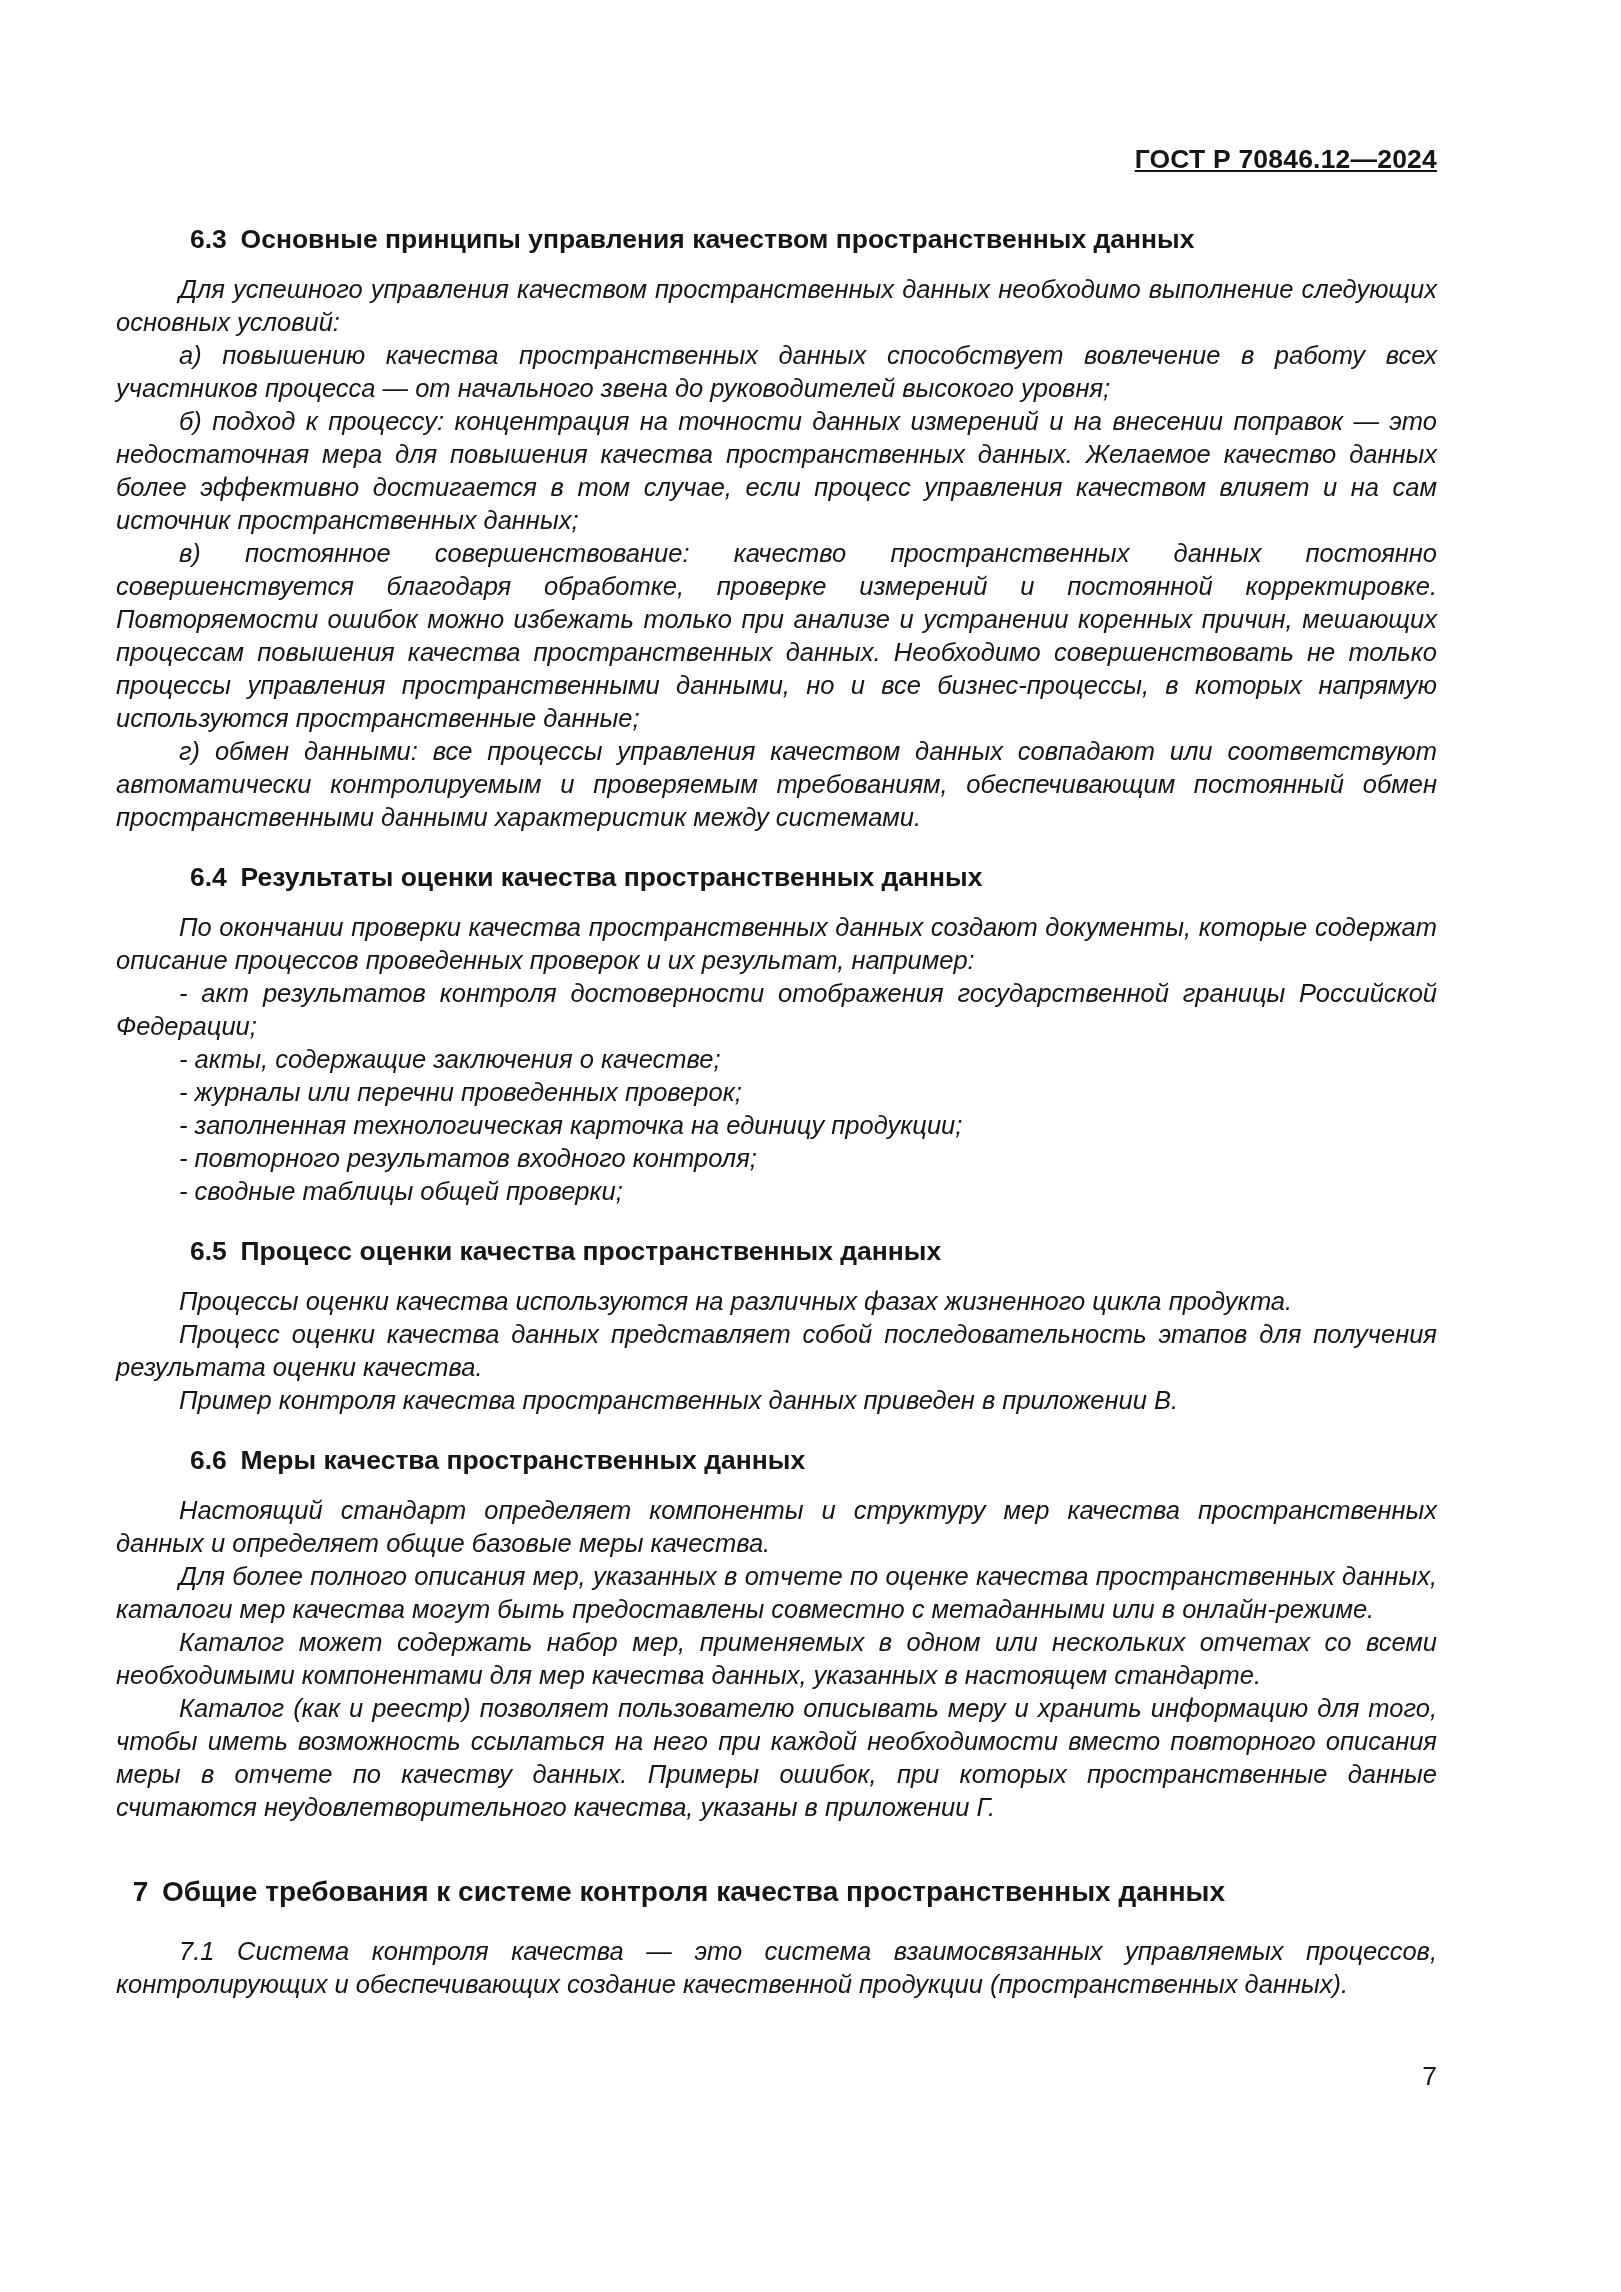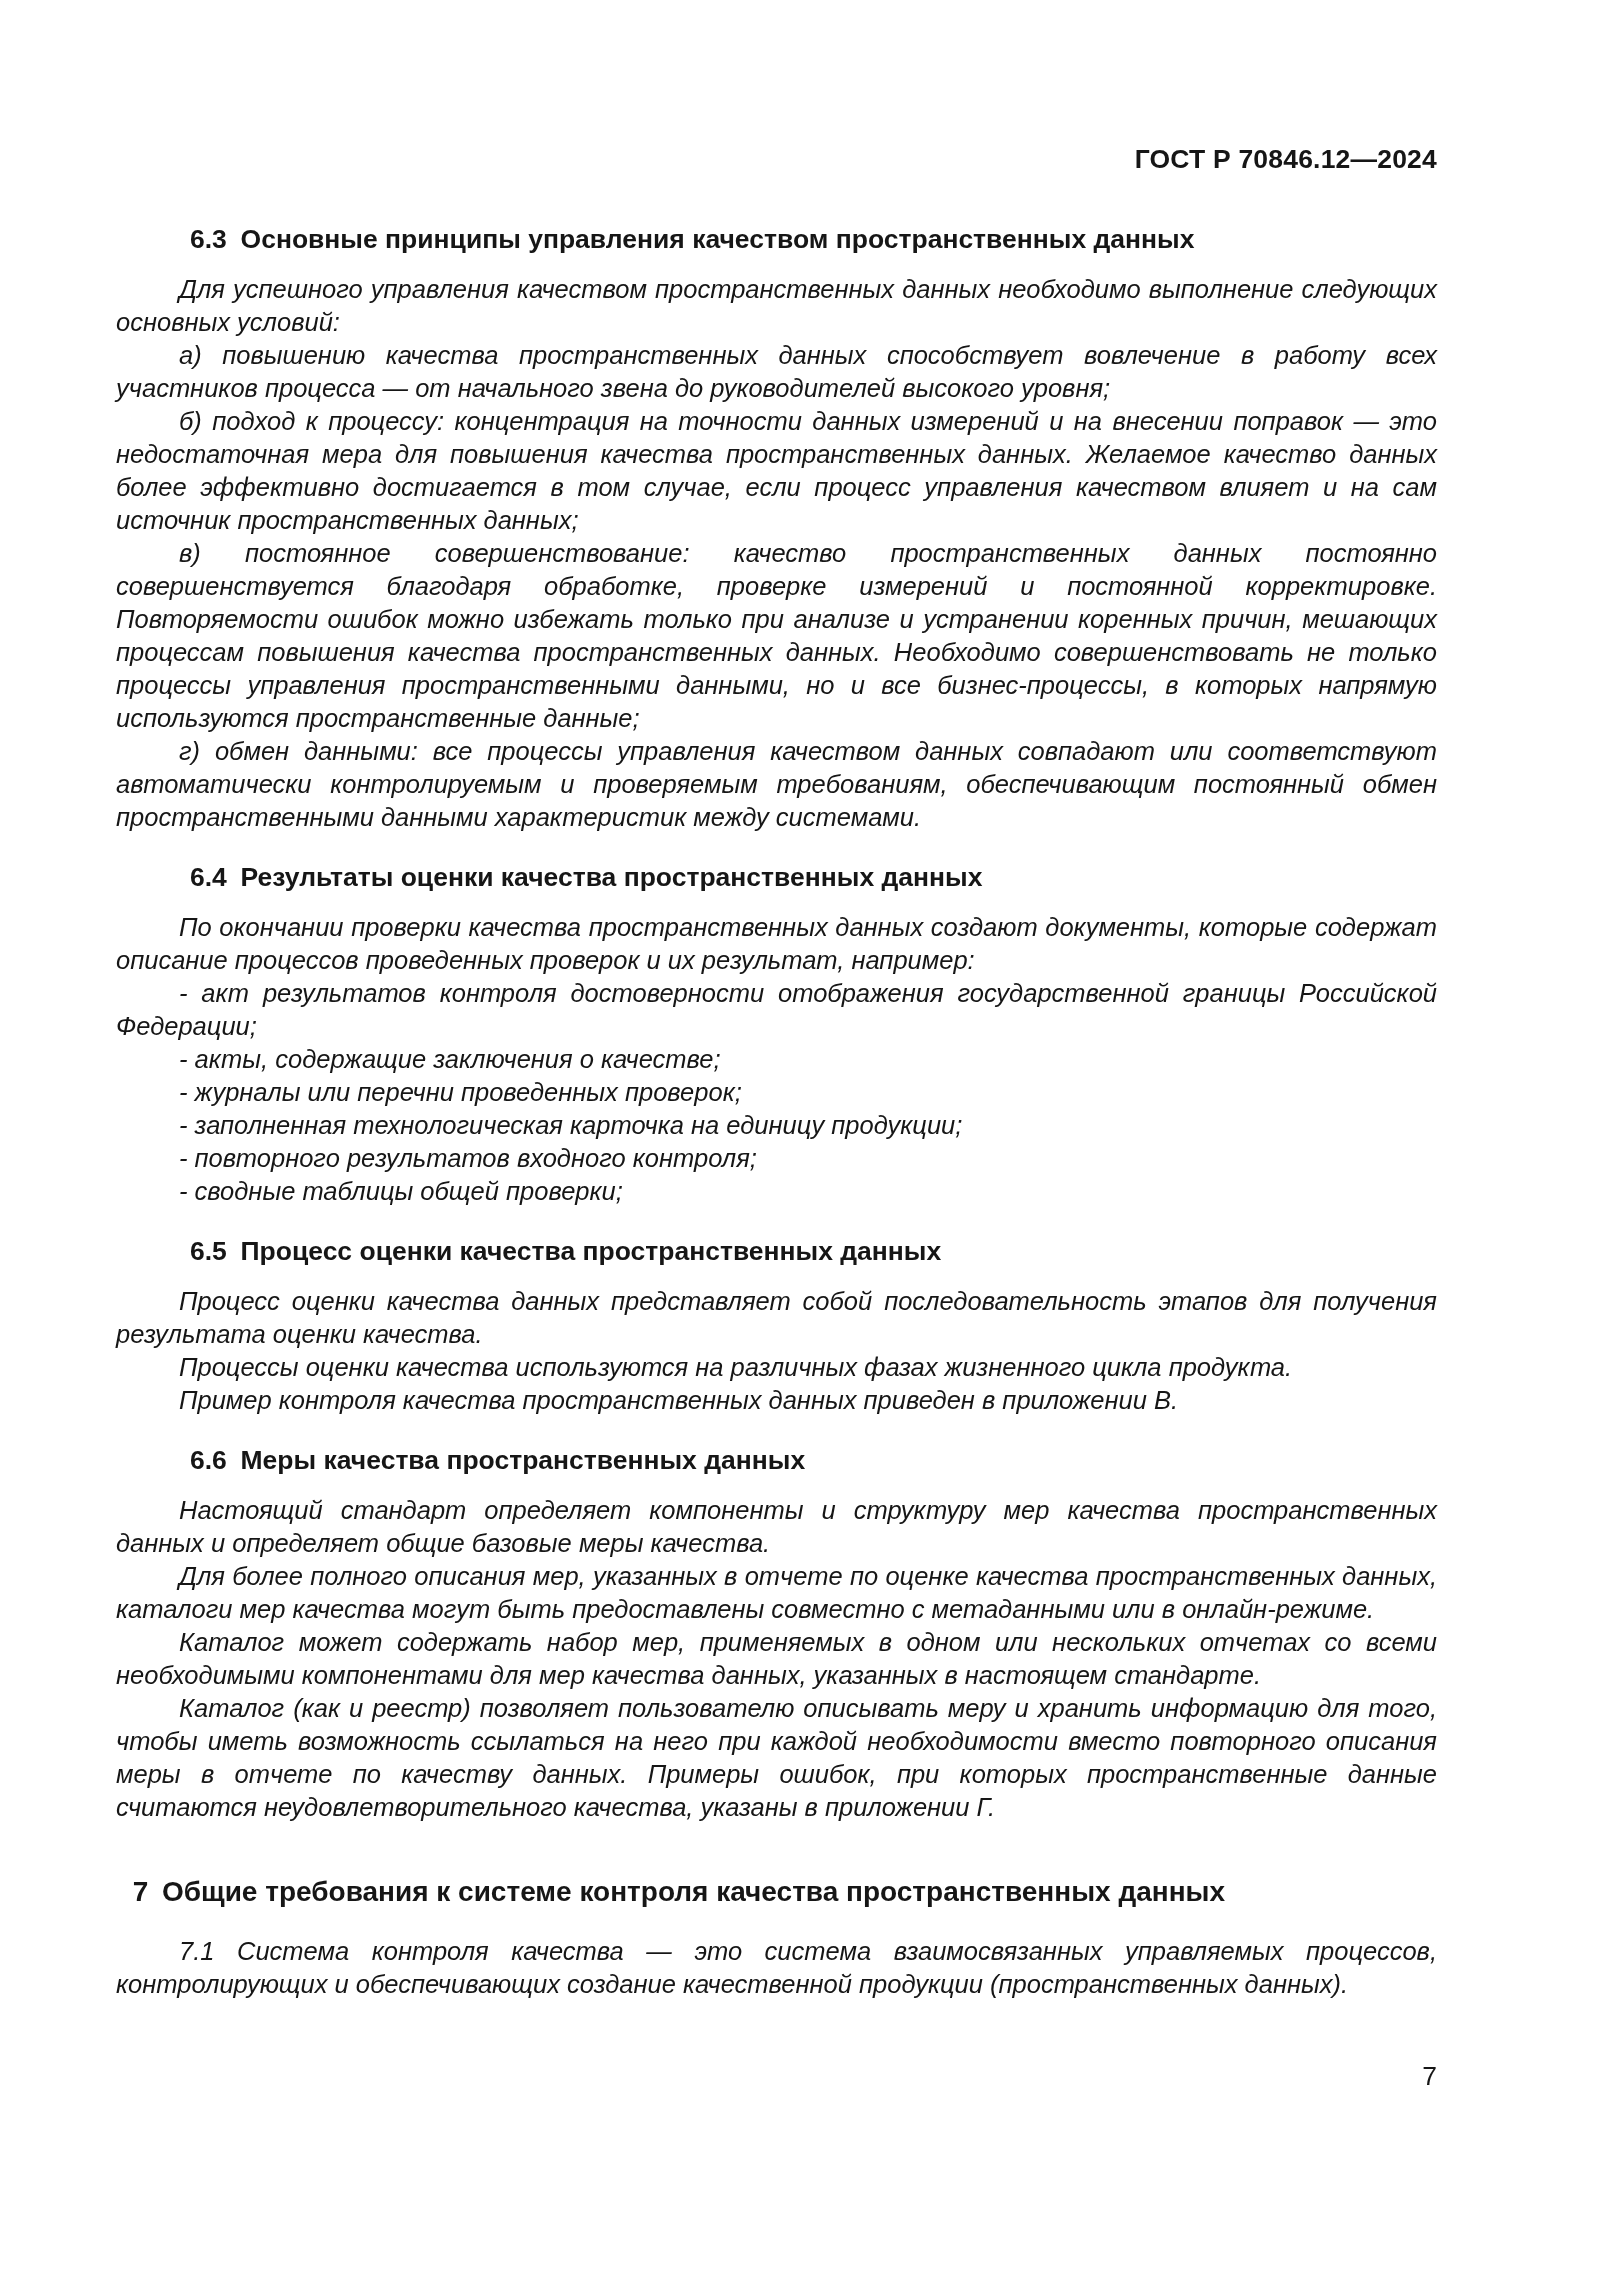--- a/index.html
+++ b/index.html
@@ -22,20 +22,21 @@
     top: 0;
     width: 1321px;
   }
   .runhead {
     margin-top: 143px;
     text-align: right;
     font-weight: bold;
     font-size: 26.5px;
     line-height: 33px;
     letter-spacing: 0.2px;
+    text-decoration: underline;
   }
   p.body {
     margin: 0;
     font-size: 25.5px;
     line-height: 33px;
     text-indent: 63px;
     text-align: justify;
     font-style: italic;
   }
   .h2 {
@@ -91,22 +92,22 @@
     <p class="body">- акт результатов контроля достоверности отображения государственной границы Российской Федерации;</p>
     <p class="body">- акты, содержащие заключения о качестве;</p>
     <p class="body">- журналы или перечни проведенных проверок;</p>
     <p class="body">- заполненная технологическая карточка на единицу продукции;</p>
     <p class="body">- повторного результатов входного контроля;</p>
     <p class="body">- сводные таблицы общей проверки;</p>
 
     <div class="h2">
       <span class="hnum">6.5</span><span>Процесс оценки качества пространственных данных</span>
     </div>
+    <p class="body">Процессы оценки качества используются на различных фазах жизненного цикла продукта.</p>
     <p class="body">Процесс оценки качества данных представляет собой последовательность этапов для получения результата оценки качества.</p>
-    <p class="body">Процессы оценки качества используются на различных фазах жизненного цикла продукта.</p>
     <p class="body">Пример контроля качества пространственных данных приведен в приложении В.</p>
 
     <div class="h2">
       <span class="hnum">6.6</span><span>Меры качества пространственных данных</span>
     </div>
     <p class="body">Настоящий стандарт определяет компоненты и структуру мер качества пространственных данных и определяет общие базовые меры качества.</p>
     <p class="body">Для более полного описания мер, указанных в отчете по оценке качества пространственных данных, каталоги мер качества могут быть предоставлены совместно с метаданными или в онлайн-режиме.</p>
     <p class="body">Каталог может содержать набор мер, применяемых в одном или нескольких отчетах со всеми необходимыми компонентами для мер качества данных, указанных в настоящем стандарте.</p>
     <p class="body">Каталог (как и реестр) позволяет пользователю описывать меру и хранить информацию для того, чтобы иметь возможность ссылаться на него при каждой необходимости вместо повторного описания меры в отчете по качеству данных. Примеры ошибок, при которых пространственные данные считаются неудовлетворительного качества, указаны в приложении Г.</p>
 

